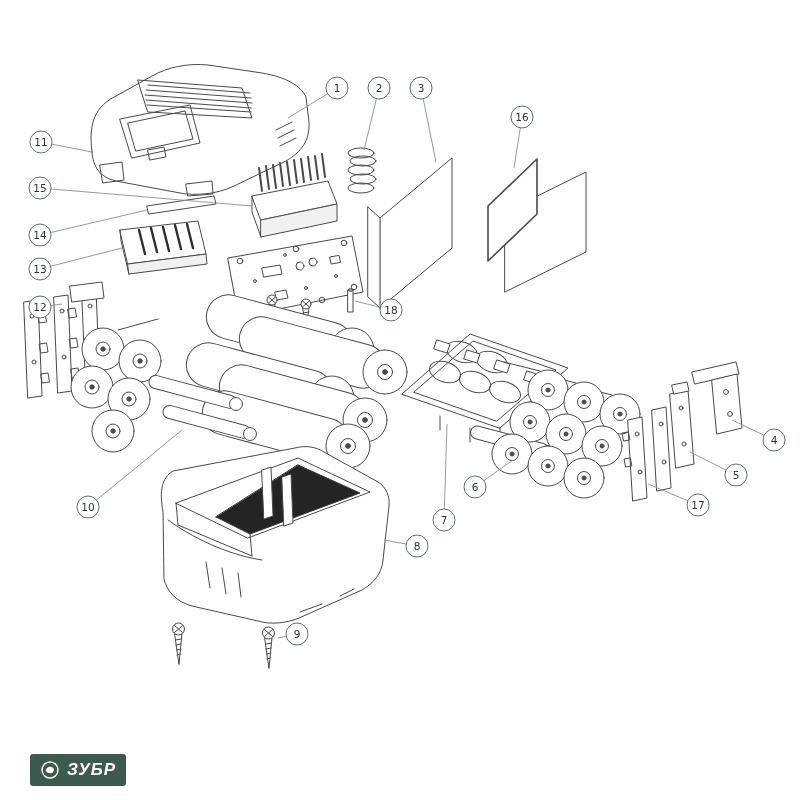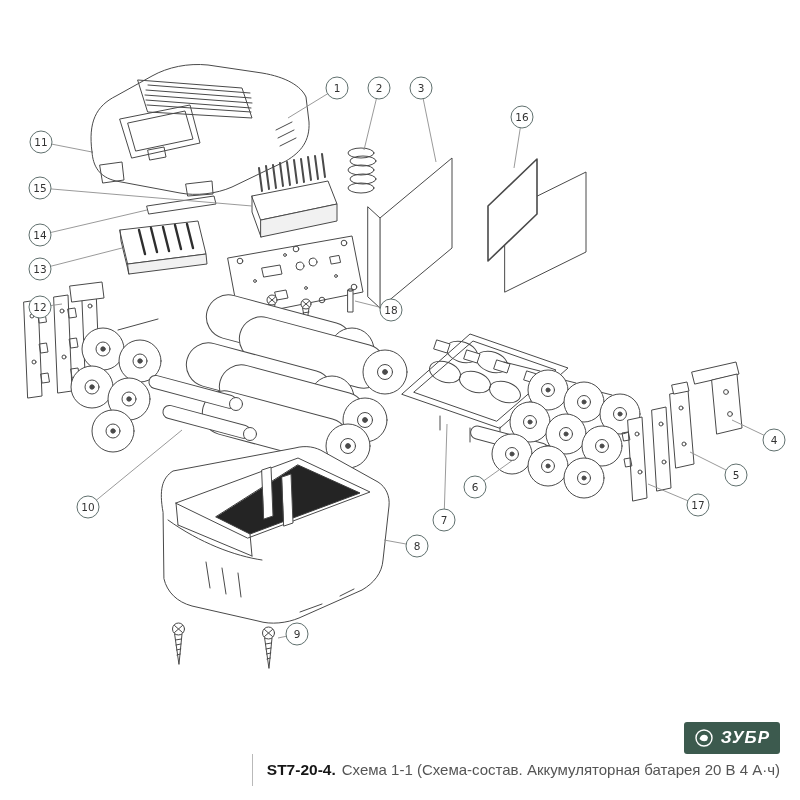--- a/index.html
+++ b/index.html
@@ -12,21 +12,21 @@
   .w{fill:#ffffff;}
   .g2{fill:#f1f1f1;}
   .dk{fill:#242424;stroke:#3a3a3a;stroke-width:1;}
   .thick{stroke-width:2;}
   .ribs{stroke:#2e2e2e;stroke-width:2.4;}
   .leader{stroke:#8f8f8f;stroke-width:0.9;fill:none;}
   .callout-circle{fill:#fff;stroke:#60706e;stroke-width:1;}
   .callout-num{font-family:"DejaVu Sans",sans-serif;font-size:10.5px;fill:#333;text-anchor:middle;}
 
   
-  footer{position:absolute;left:30px;right:20px;bottom:14px;display:flex;align-items:flex-end;flex-direction:column;}
+  footer{position:absolute;left:30px;right:20px;bottom:14px;display:flex;align-items:flex-end;}
   .logo{background:#3c5a4e;color:#fff;height:32px;min-width:84px;display:flex;align-items:center;
         justify-content:center;gap:7px;border-radius:3px;padding:0 10px;box-sizing:border-box;}
   .logo svg{display:block;}
   .brand-text{font-weight:bold;font-style:italic;font-size:17px;letter-spacing:1px;}
   .caption-wrap{border-left:1px solid #b9b9b9;padding-left:14px;margin-left:14px;
                 font-size:15px;color:#555;line-height:32px;white-space:nowrap;}
   .model{font-weight:bold;color:#161616;font-size:15.5px;margin-right:6px;}
 </style>
 </head>
 <body>
@@ -396,18 +396,15 @@
 </svg>
 
 <footer>
   <div class="logo">
     <svg width="20" height="20" viewBox="0 0 20 20">
       <circle cx="10" cy="10" r="8" fill="none" stroke="#fff" stroke-width="1.4"></circle>
       <path d="M5.5,11 Q7,6.5 10.5,6.8 Q13.5,7 14,9.5 L13,12.5 Q9,14.5 5.5,11 Z" fill="#fff"></path>
     </svg>
     <span class="brand-text">ЗУБР</span>
   </div>
-  <div class="caption-wrap">
-    <span class="model">ST7-20-4.</span><span class="desc">Схема 1-1 (Схема-состав. Аккумуляторная батарея 20 В 4 А·ч)</span>
-  </div>
 </footer>
 
 </div>
 
 </body></html>

